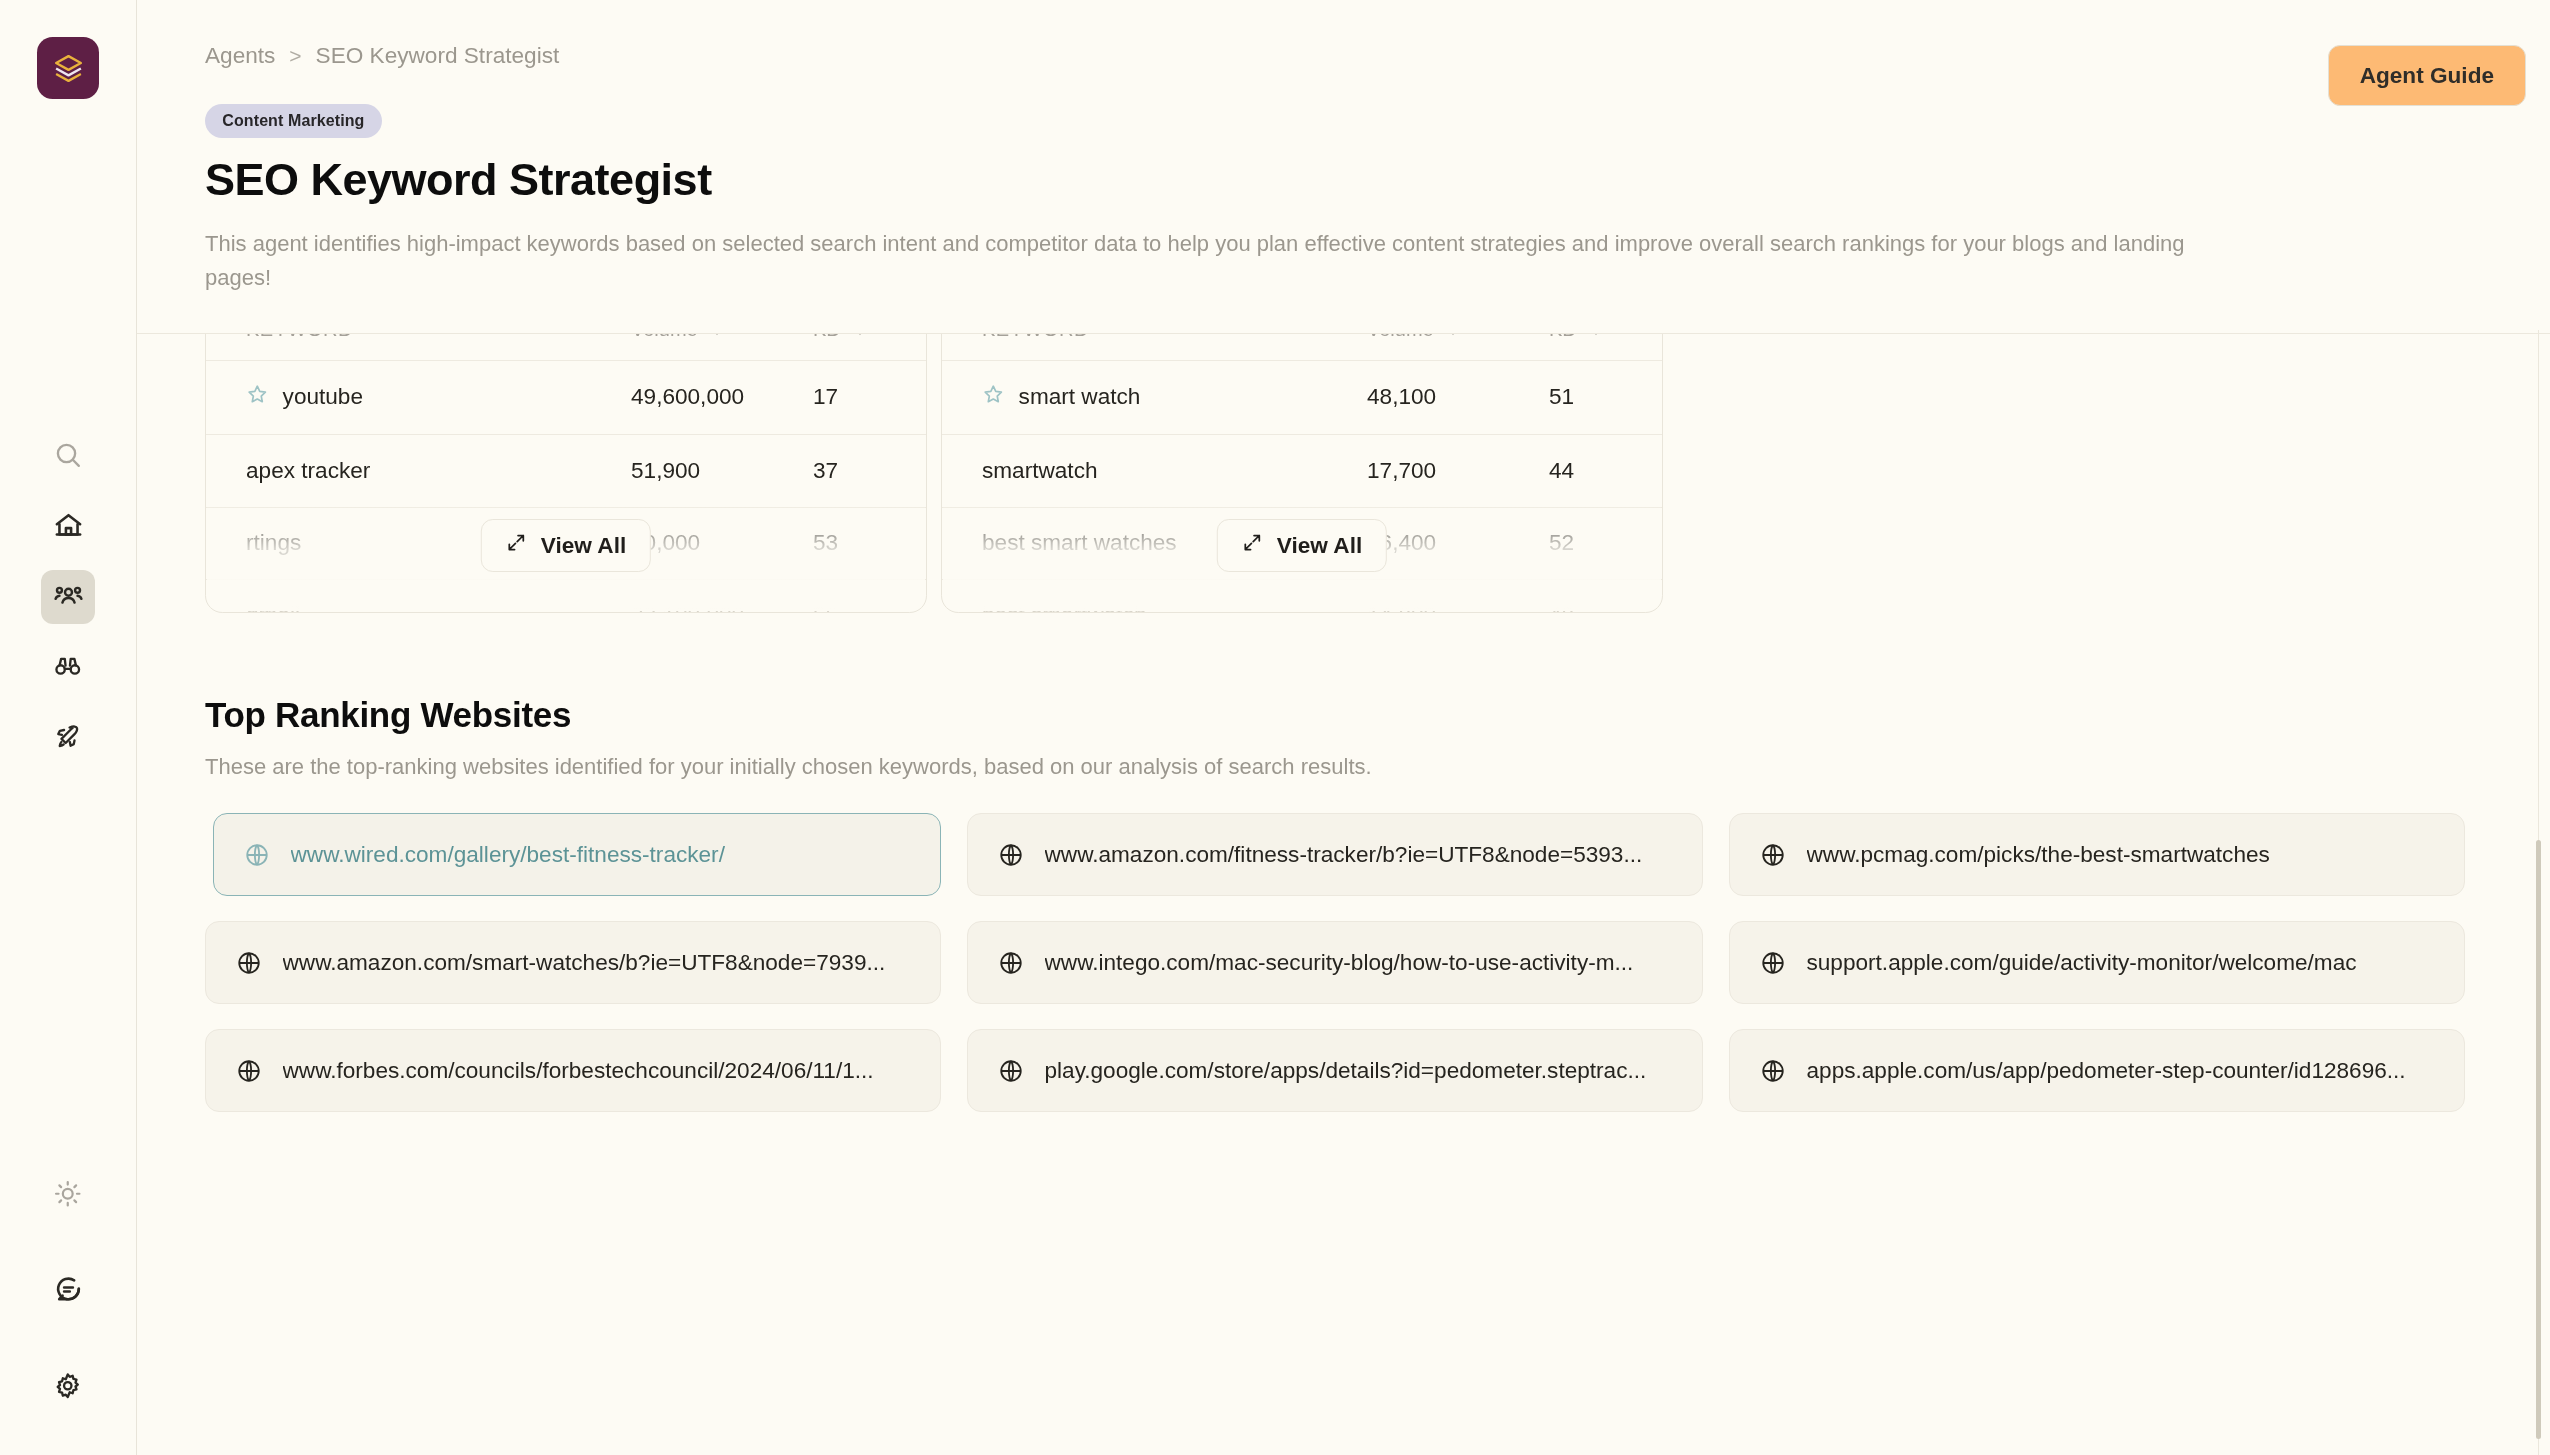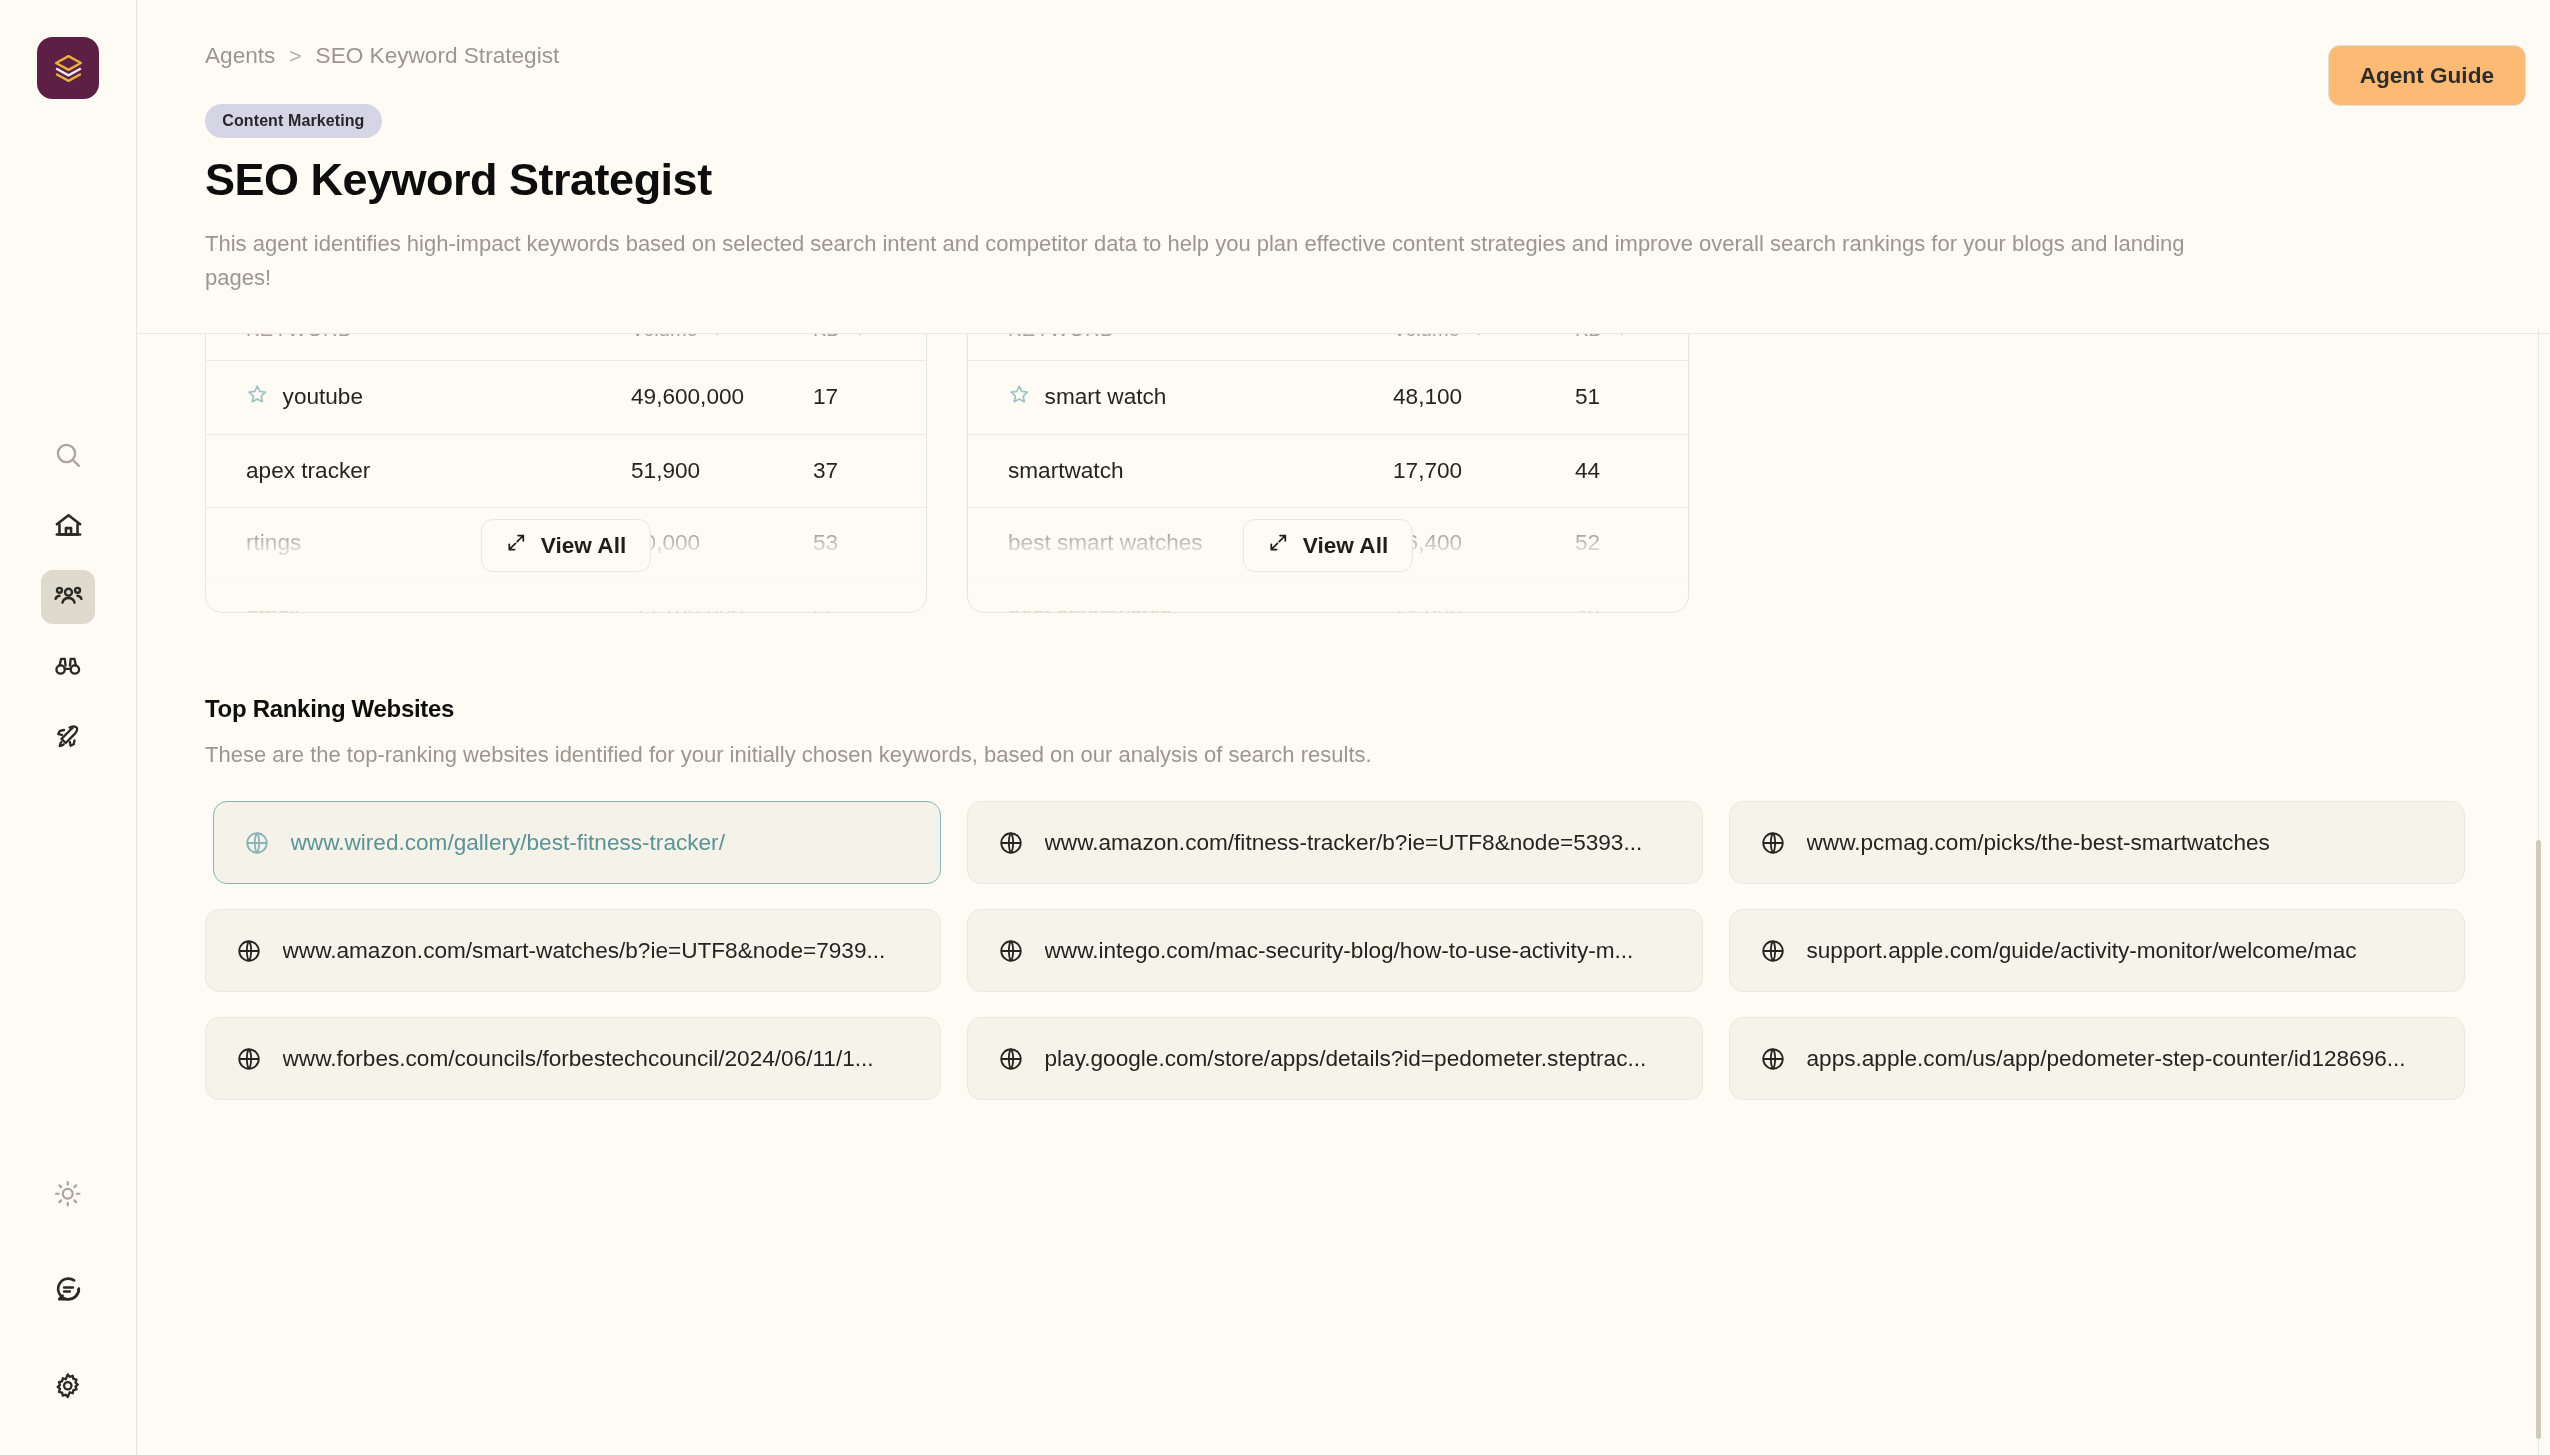--- a/index.html
+++ b/index.html
@@ -129,21 +129,21 @@
   .content {
     position: absolute;
     top: 221px;
     left: 0; right: 0;
     padding: 0 68px 0 68px;
   }
 
   
   .cards-row {
     display: flex;
-    gap: 40px;
+    gap: 14px;
   }
   .kw-card {
     width: 722px;
     height: 392px;
     background: #fdfbf4;
     border: 0.9px solid #e9e5da;
     border-radius: 17.3px;
     position: relative;
     overflow: hidden;
     flex: 0 0 722px;
@@ -211,21 +211,21 @@
     font-weight: 700;
     color: #201e1b;
     cursor: pointer;
     z-index: 5;
     margin-top: 24px;
   }
 
   
   .section-title {
     margin-top: 82px;
-    font-size: 24px;
+    font-size: 35px;
     font-weight: 700;
     color: #0d0d0d;
     letter-spacing: -0.3px;
   }
   .section-sub {
     margin-top: 19px;
     font-size: 22px;
     color: #9b978e;
   }
   .url-grid {

